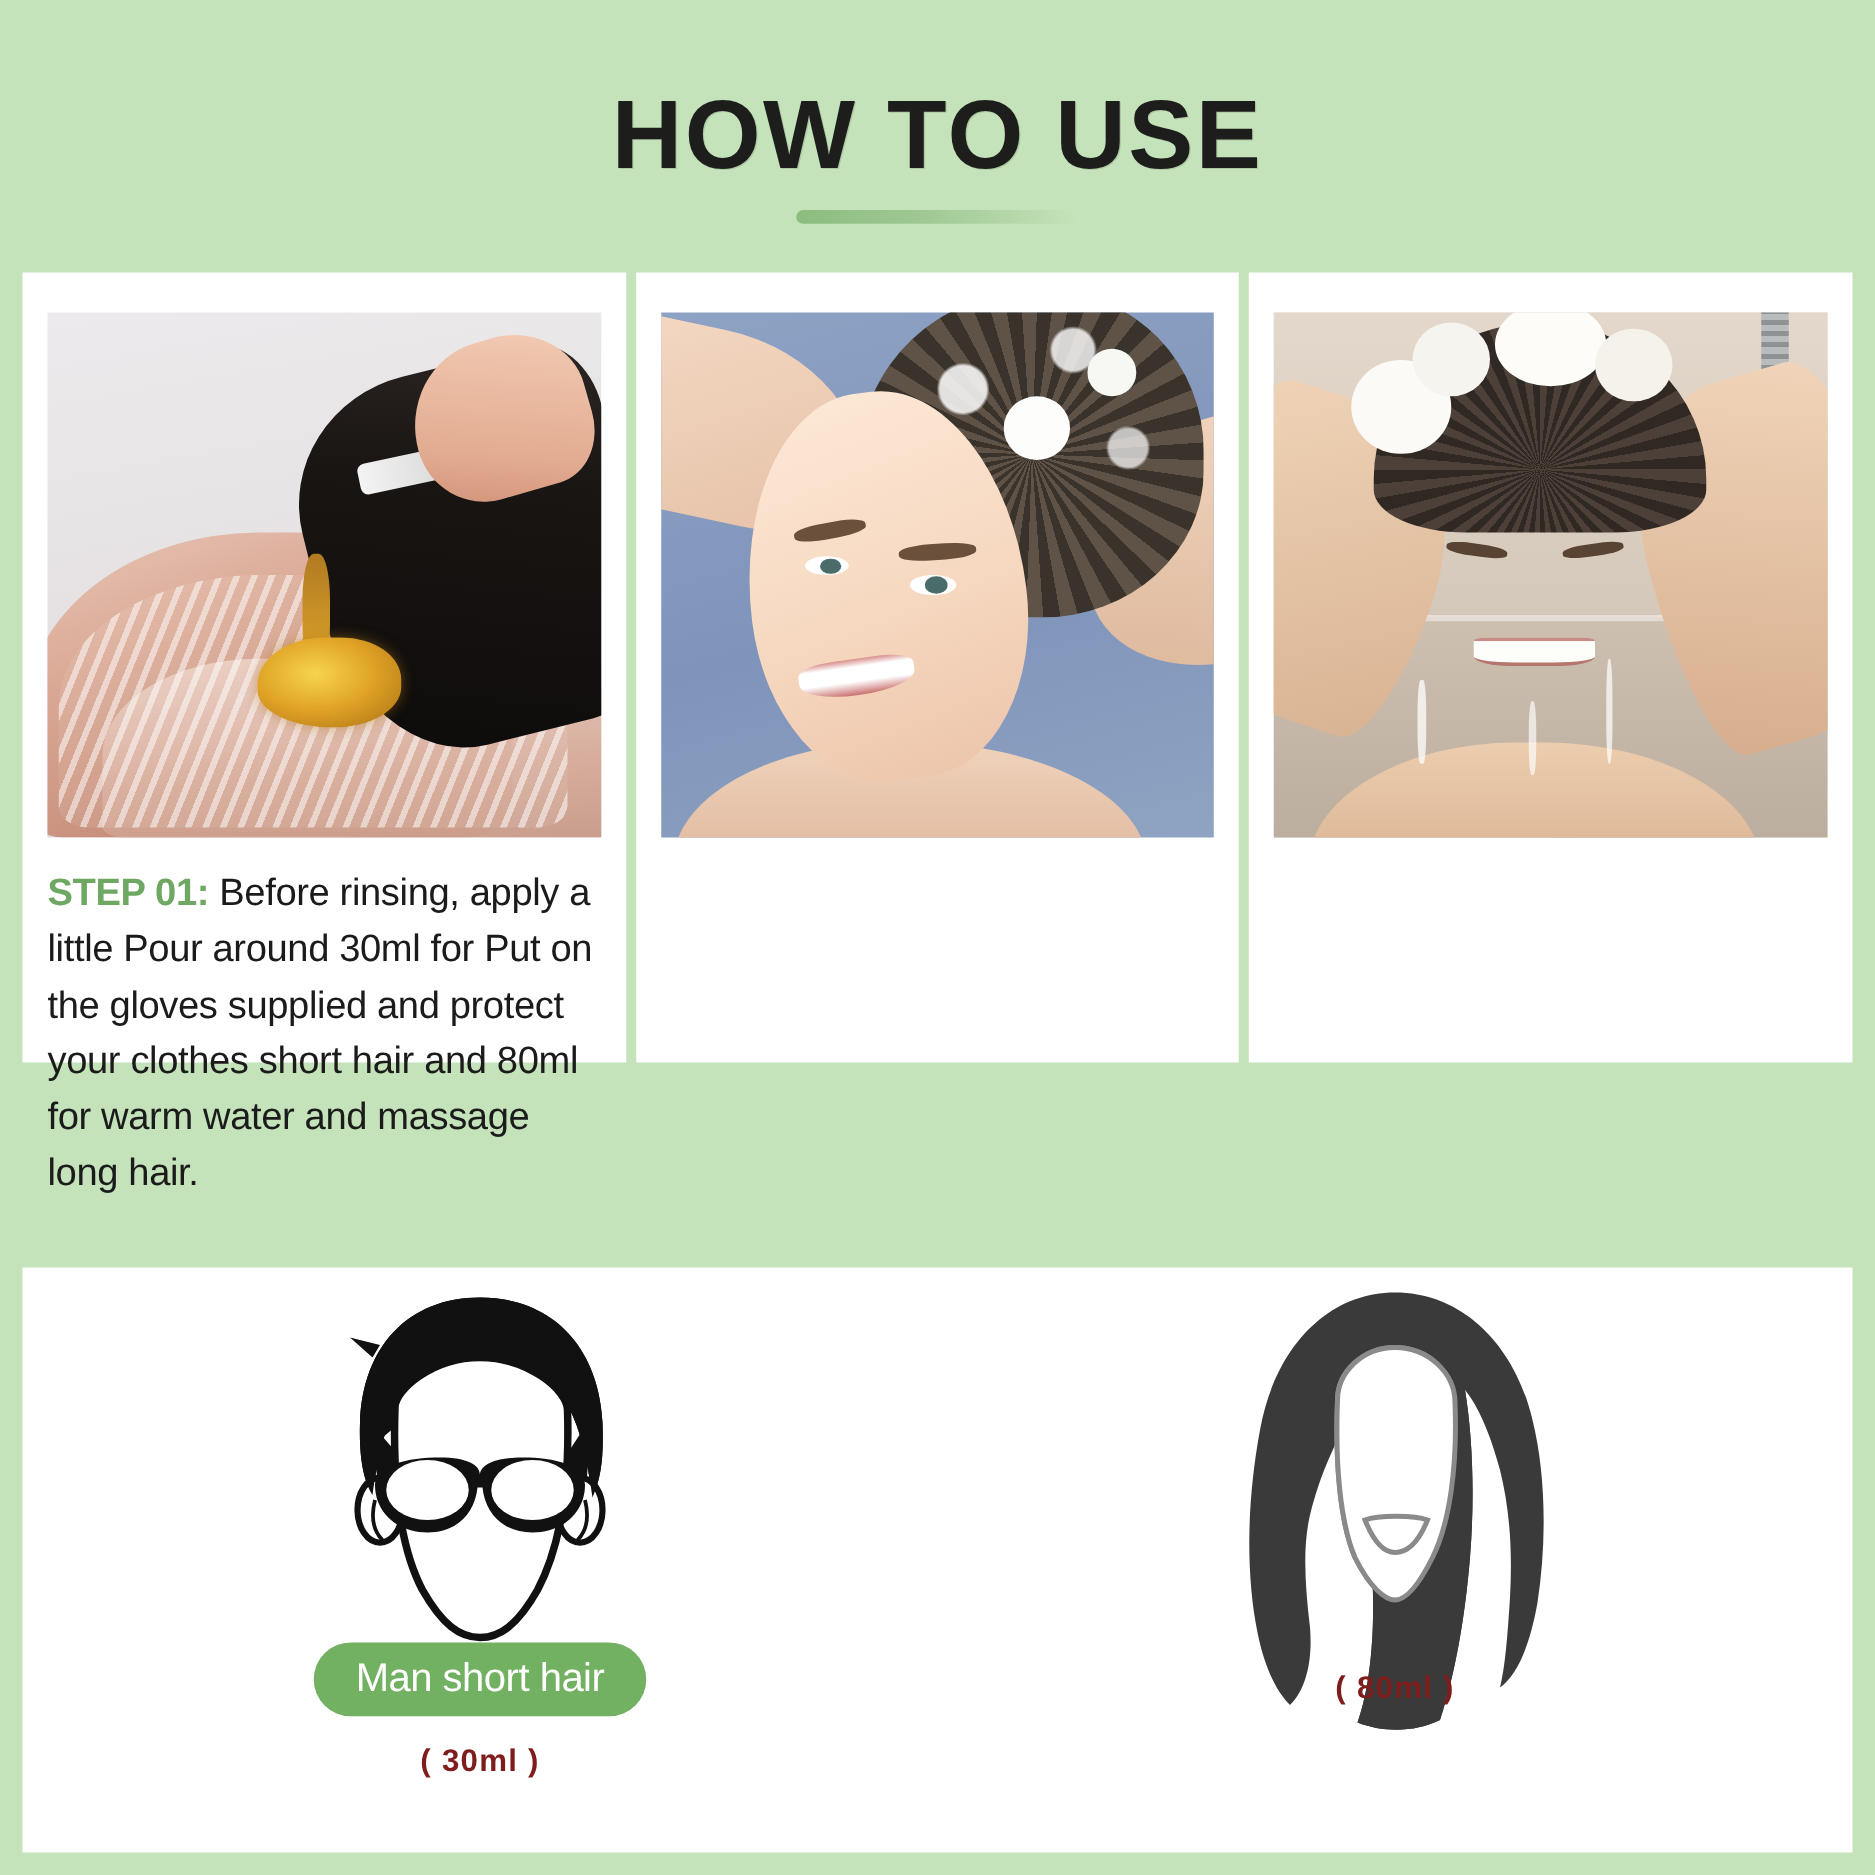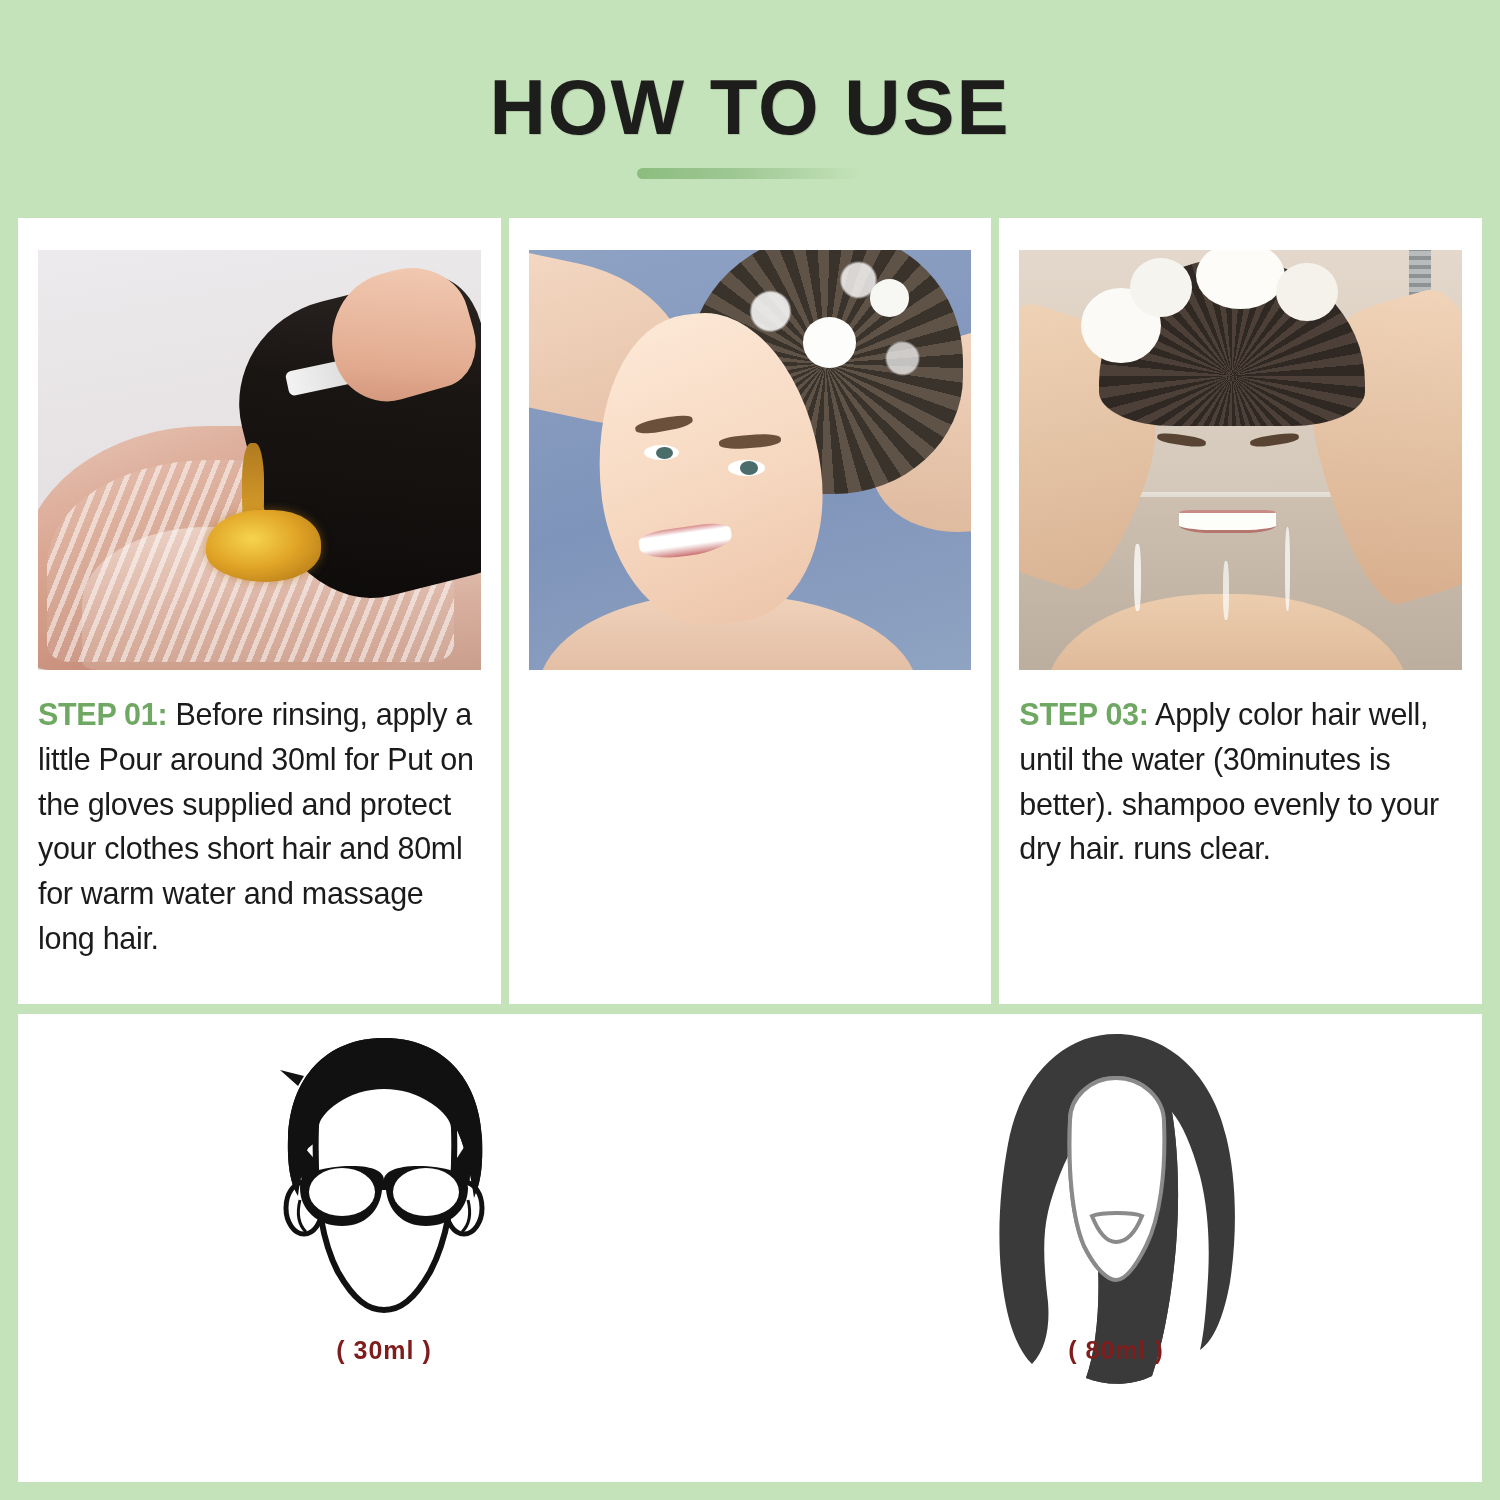--- a/index.html
+++ b/index.html
@@ -22,21 +22,21 @@
   }
   .title-underline {
     position:absolute; top:168px; left:637px;
     width:226px; height:11px; border-radius:6px;
     background:linear-gradient(90deg,#8cbd7e 0%, #9fc894 45%, rgba(197,227,186,0) 100%);
   }
 
   
   .steps-row {
     position:absolute; top:218px; left:18px;
-    width:1464px; height:786px;
+    width:1464px; height:632px;
     display:flex; gap:8px;
   }
   .step-card {
     background:#ffffff;
     flex:1 1 0;
     padding:32px 20px 0 20px;
     display:flex; flex-direction:column;
   }
   .photo {
     width:100%; height:420px;
@@ -297,24 +297,20 @@
       <div class="p3-eye-r"></div>
       <div class="p3-teeth"></div>
       <div class="p3-foam-a"></div>
       <div class="p3-foam-b"></div>
       <div class="p3-foam-c"></div>
       <div class="p3-foam-d"></div>
       <div class="p3-drop1"></div>
       <div class="p3-drop2"></div>
       <div class="p3-drop3"></div>
     </div>
-    <div class="step-text">
-      <span class="step-label">STEP 03:</span>
-      <span>Apply color hair well, until the water (30minutes is better). shampoo evenly to your dry hair. runs clear.</span>
-    </div>
   </div>
 </div>
 
 <div class="bottom-card">
 
   <div class="persona">
     <div class="persona-art">
       <svg width="300" height="300" viewBox="0 0 300 300">
         <path d="M150 18 C92 18 56 58 54 118 C53 150 58 166 64 176 C68 148 74 118 86 100 C104 72 134 64 150 64 C172 64 204 74 220 104 C231 124 236 150 240 178 C247 162 249 146 248 118 C245 58 208 18 150 18 Z" fill="#111111"></path>
         <path d="M60 140 C58 110 70 98 78 94 L84 120 Z" fill="#111111"></path>
@@ -327,20 +323,21 @@
         <path d="M82 106 C82 92 112 66 150 66 C188 66 220 92 220 108 C222 170 214 218 196 252 C180 280 166 290 150 290 C134 290 120 280 104 252 C86 218 80 168 82 106 Z" fill="#ffffff" stroke="#111111" stroke-width="6"></path>
         <path d="M150 18 C92 18 56 58 54 118 C53 150 58 166 64 176 C68 148 74 118 86 100 C104 72 134 64 150 64 C172 64 204 74 220 104 C231 124 236 150 240 178 C247 162 249 146 248 118 C245 58 208 18 150 18 Z" fill="#111111"></path>
         <path d="M46 50 L70 56 L64 66 Z" fill="#111111"></path>
         <g>
           <path d="M66 168 C66 152 92 146 118 146 C140 146 150 152 150 160 C150 152 162 146 184 146 C210 146 234 152 234 168 C234 190 216 206 192 206 C168 206 154 190 152 170 L148 170 C146 190 132 206 108 206 C84 206 66 190 66 168 Z" fill="#111111"></path>
           <ellipse cx="108" cy="172" rx="33" ry="24" fill="#ffffff"></ellipse>
           <ellipse cx="192" cy="172" rx="33" ry="24" fill="#ffffff"></ellipse>
         </g>
       </svg>
     </div>
+    <div class="pill">Man short hair</div>
     <div class="volume">( 30ml )</div>
   </div>
 
 
   <div class="persona">
     <div class="persona-art">
       <svg width="300" height="380" viewBox="0 0 300 380">
         <path d="M150 14 C96 14 54 58 42 124 C32 178 30 236 40 286 C46 316 56 334 66 344 C80 330 84 306 82 282 C78 248 76 218 82 192 C90 160 100 140 108 124 C118 104 126 92 136 86 C132 140 130 196 132 244 C134 288 130 330 120 358 C140 366 166 366 186 356 C198 320 206 274 210 226 C214 176 212 128 206 92 C216 104 226 126 234 156 C242 188 244 222 242 258 C240 290 238 314 234 330 C248 320 258 296 264 262 C272 210 270 156 260 116 C246 56 204 14 150 14 Z" fill="#3a3a3a"></path>
         <path d="M104 100 C104 78 124 58 150 58 C176 58 198 78 198 102 C200 152 194 198 180 226 C168 250 158 260 150 260 C142 260 130 250 118 226 C106 198 102 150 104 100 Z" fill="#ffffff" stroke="#8a8a8a" stroke-width="4"></path>
         <path d="M126 196 C136 192 166 192 176 196 C168 216 158 222 150 222 C142 222 134 216 126 196 Z" fill="#ffffff" stroke="#8a8a8a" stroke-width="4"></path>

